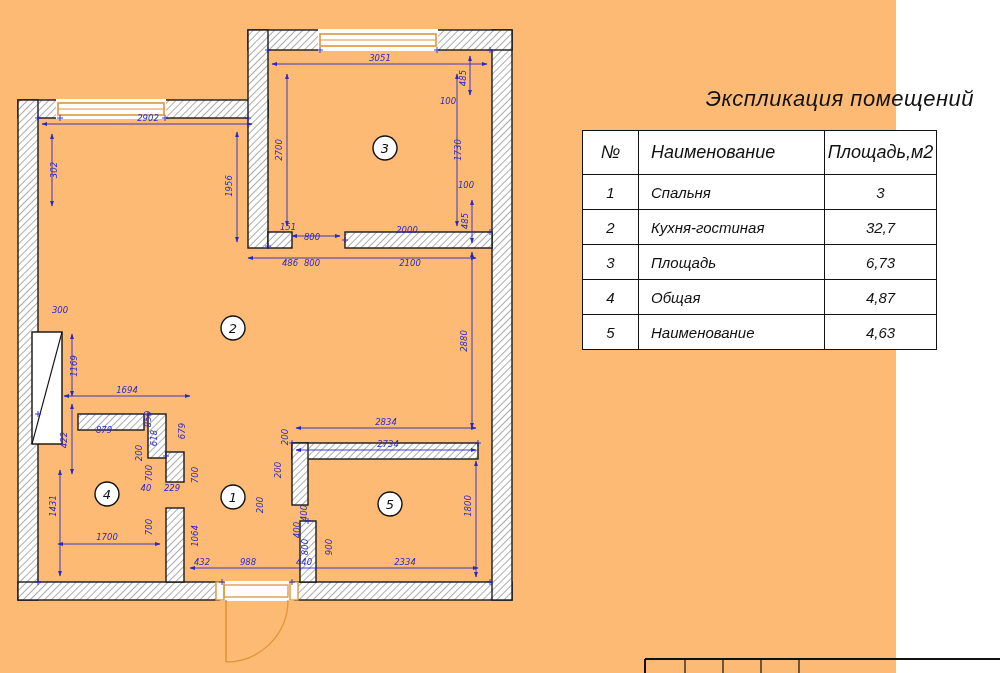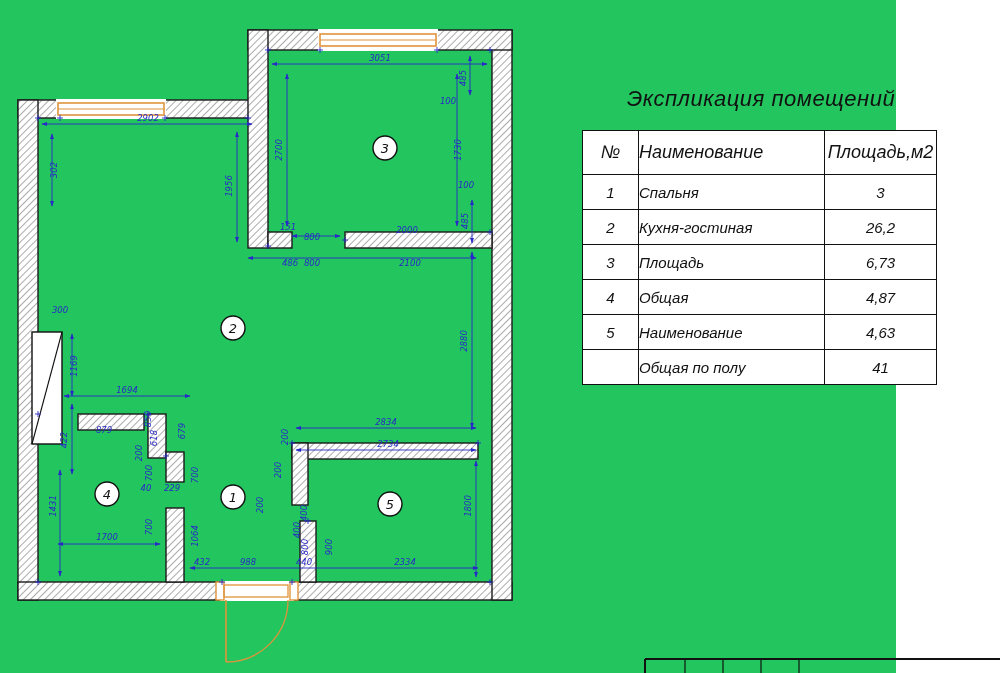--- a/index.html
+++ b/index.html
@@ -1,30 +1,30 @@
 <!DOCTYPE html>
 <html><head>
 <meta charset="utf-8">
 <style>
   * { margin:0; padding:0; box-sizing:border-box; }
   html,body { background:#ffffff; }
   body { width:1000px; height:673px; font-family:"Liberation Sans", sans-serif; position:relative; overflow:hidden; }
-  .stage { position:relative; width:896px; height:673px; background:#22c55e; }
+  .stage { position:relative; width:896px; height:673px; background:#fdba74; }
   svg.plan { position:absolute; left:0; top:0; }
 
-  .plan-title { position:absolute; left:627px; top:86px; width:330px; text-align:left;
+  .plan-title { position:absolute; left:644px; top:86px; width:330px; text-align:right;
                 font-style:italic; font-size:22px; letter-spacing:0.5px; color:#111; }
 
   table.explication { position:absolute; left:582px; top:130px; border-collapse:collapse;
                       table-layout:fixed; width:354px; color:#111; background:#fff; }
   .explication th, .explication td { border:1.7px solid #111; font-style:italic; font-weight:normal; overflow:hidden; }
   .explication th { font-size:18px; height:44px; }
   .explication td { font-size:15px; height:35px; }
   .explication .c0 { width:56px;  text-align:center; }
-  .explication .c1 { width:186px; text-align:left; padding-left:0; }
+  .explication .c1 { width:186px; text-align:left; padding-left:12px; }
   .explication .c2 { width:112px; text-align:center; }
 
   #dim-labels text { fill:#2929c8; font-size:8.5px; font-style:italic; text-anchor:middle;
                      font-family:"DejaVu Sans", sans-serif; }
   #room-markers circle { fill:#fff; stroke:#111; stroke-width:1.4; }
   #room-markers text { fill:#111; font-size:13px; font-style:italic; text-anchor:middle;
                        font-family:"DejaVu Sans", sans-serif; }
   #snap-markers path { stroke:#2929c8; stroke-width:0.9; }
 </style>
 </head>
@@ -227,38 +227,33 @@
     </thead>
     <tbody>
         <tr>
           <td class="c0">1</td>
           <td class="c1">Спальня</td>
           <td class="c2">3</td>
         </tr>
         <tr>
           <td class="c0">2</td>
           <td class="c1">Кухня-гостиная</td>
-          <td class="c2">26,2</td>
+          <td class="c2">32,7</td>
         </tr>
         <tr>
           <td class="c0">3</td>
           <td class="c1">Площадь</td>
           <td class="c2">6,73</td>
         </tr>
         <tr>
           <td class="c0">4</td>
           <td class="c1">Общая</td>
           <td class="c2">4,87</td>
         </tr>
         <tr>
           <td class="c0">5</td>
           <td class="c1">Наименование</td>
           <td class="c2">4,63</td>
         </tr>
-        <tr>
-          <td class="c0"></td>
-          <td class="c1">Общая по полу</td>
-          <td class="c2">41</td>
-        </tr>
       </tbody>
   </table>
 
 </div>
 
 </body></html>

